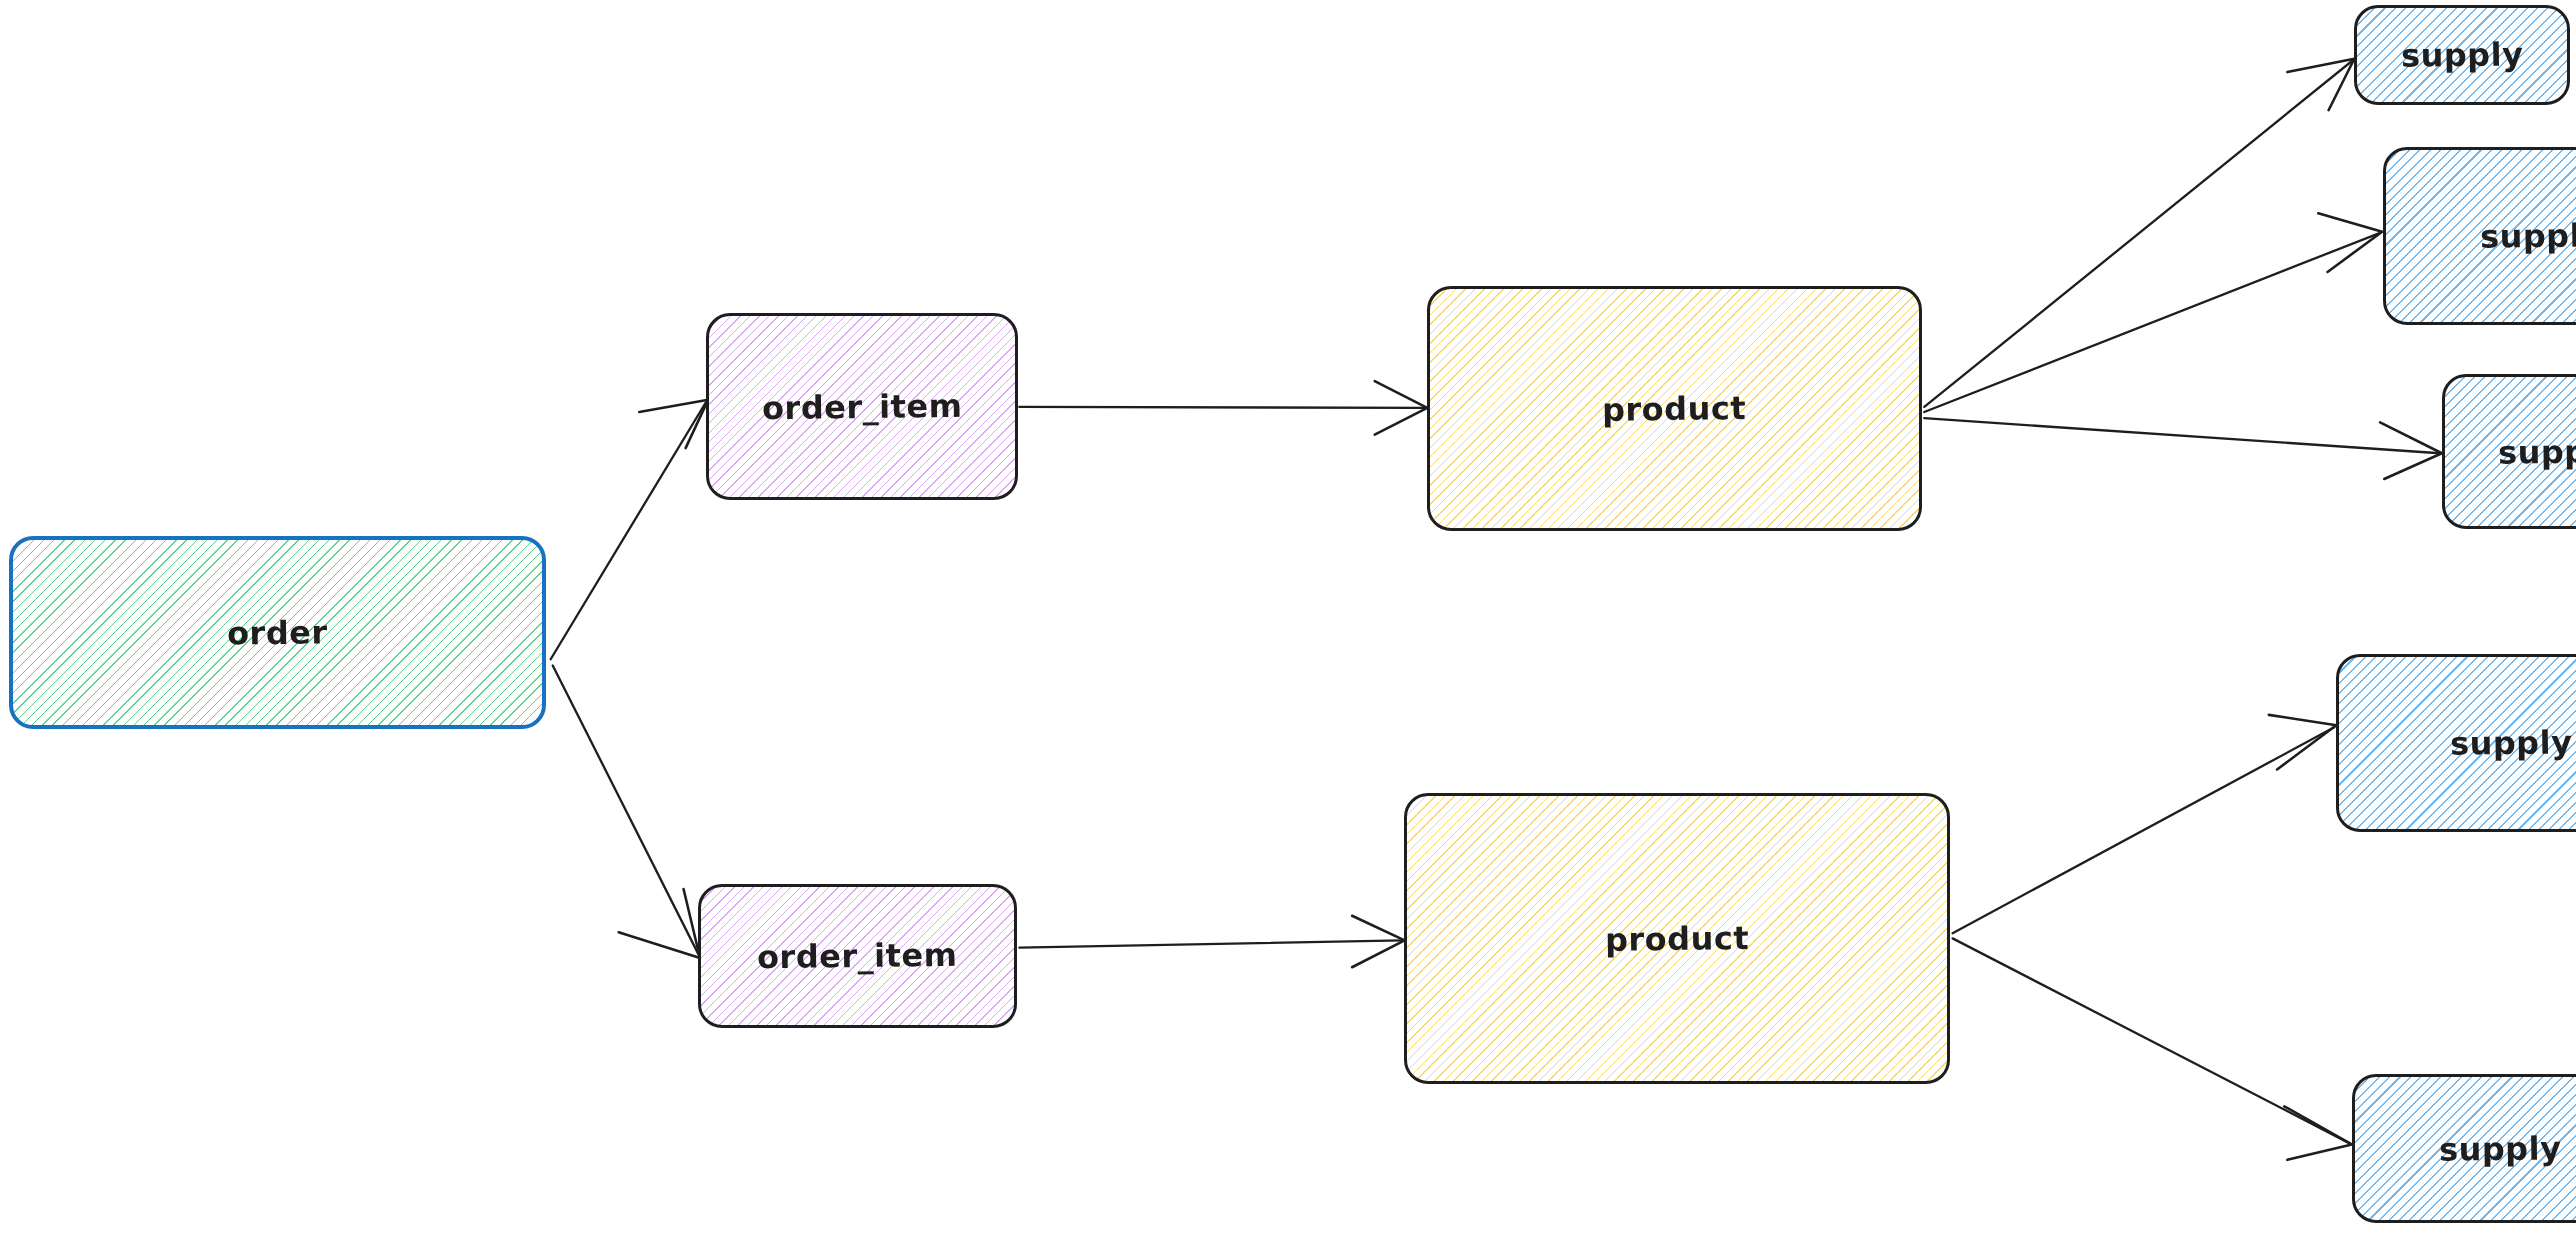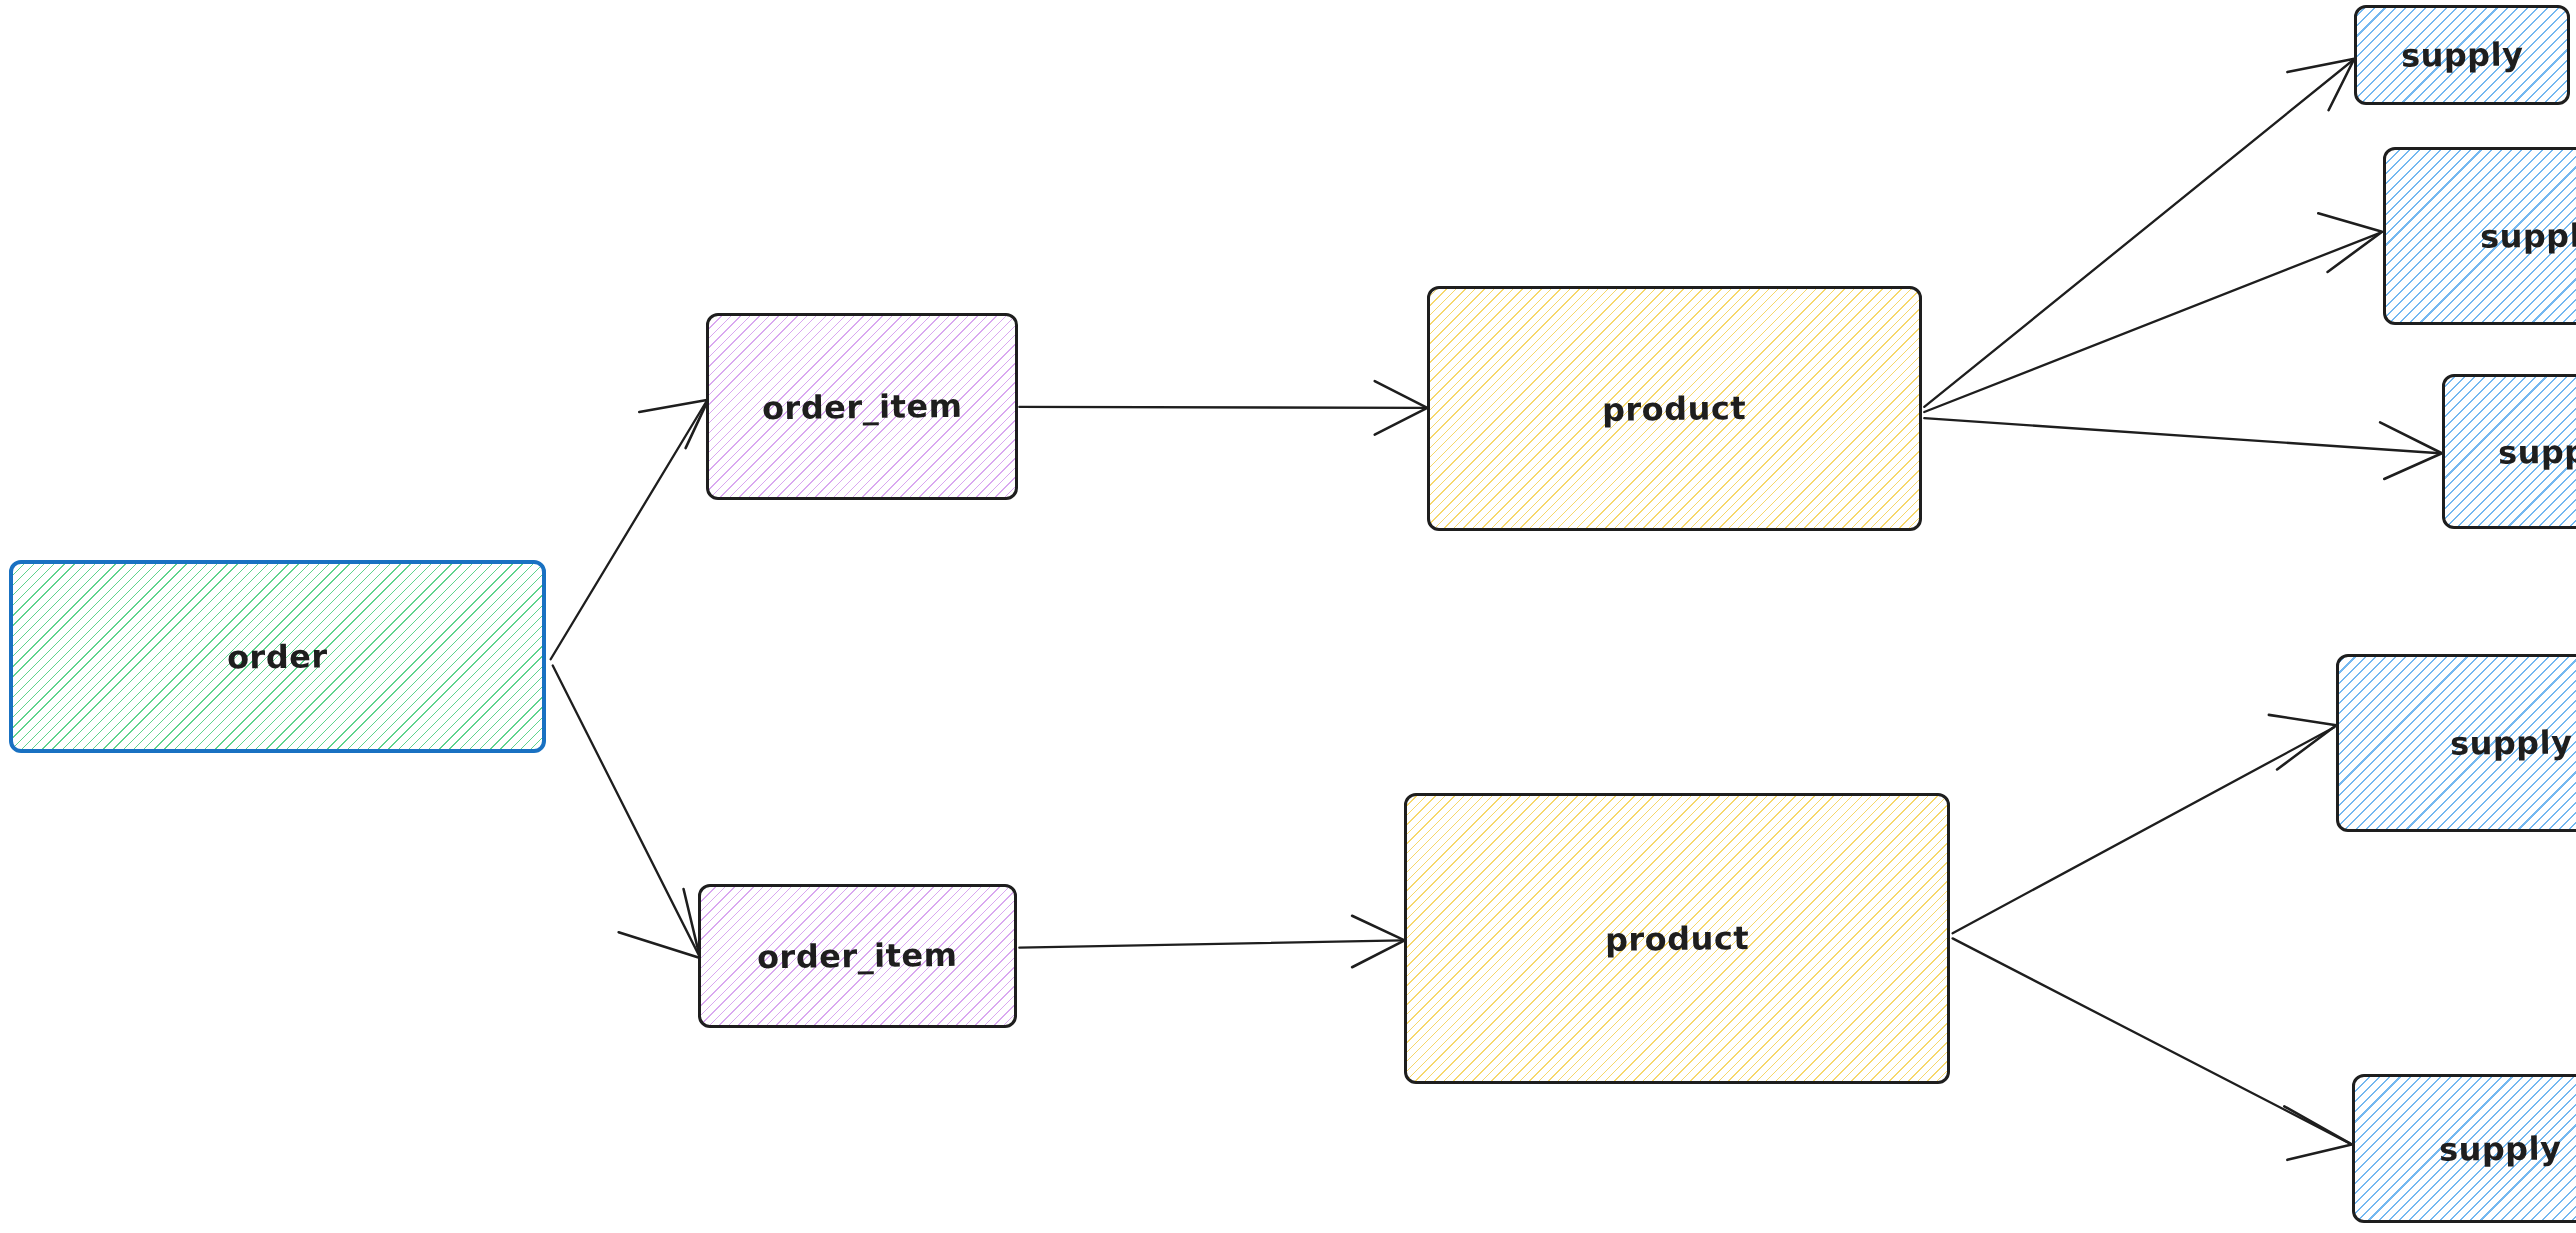--- a/index.html
+++ b/index.html
@@ -24,21 +24,21 @@
     width: 2700px;
     height: 1233px;
     pointer-events: none;
   }
   .node {
     position: absolute;
     box-sizing: border-box;
     display: flex;
     align-items: center;
     justify-content: center;
-    border-radius: 12px;
+    border-radius: 24px;
     border: 3.6px solid #1e1e1e;
     overflow: hidden;
   }
   .node .label {
     position: relative;
     z-index: 2;
     color: #1e1e1e;
     font-family: "DejaVu Sans", sans-serif;
     font-size: 32px;
     font-weight: 700;
@@ -49,21 +49,20 @@
   
   .node.fill-green {
     background-color: #ffffff;
     background-image: repeating-linear-gradient(
       -45deg,
       #5fd38d 0px, #5fd38d 1px,
       rgba(255,255,255,0) 1px, rgba(255,255,255,0) 7.2px
     );
     border-color: #1971c2;
     border-width: 4.1px;
-    margin-top: 24px;
   }
   .node.fill-purple {
     background-color: #ffffff;
     background-image: repeating-linear-gradient(
       -45deg,
       #d9a8f0 0px, #d9a8f0 1px,
       rgba(255,255,255,0) 1px, rgba(255,255,255,0) 6.7px
     );
   }
   .node.fill-yellow {

